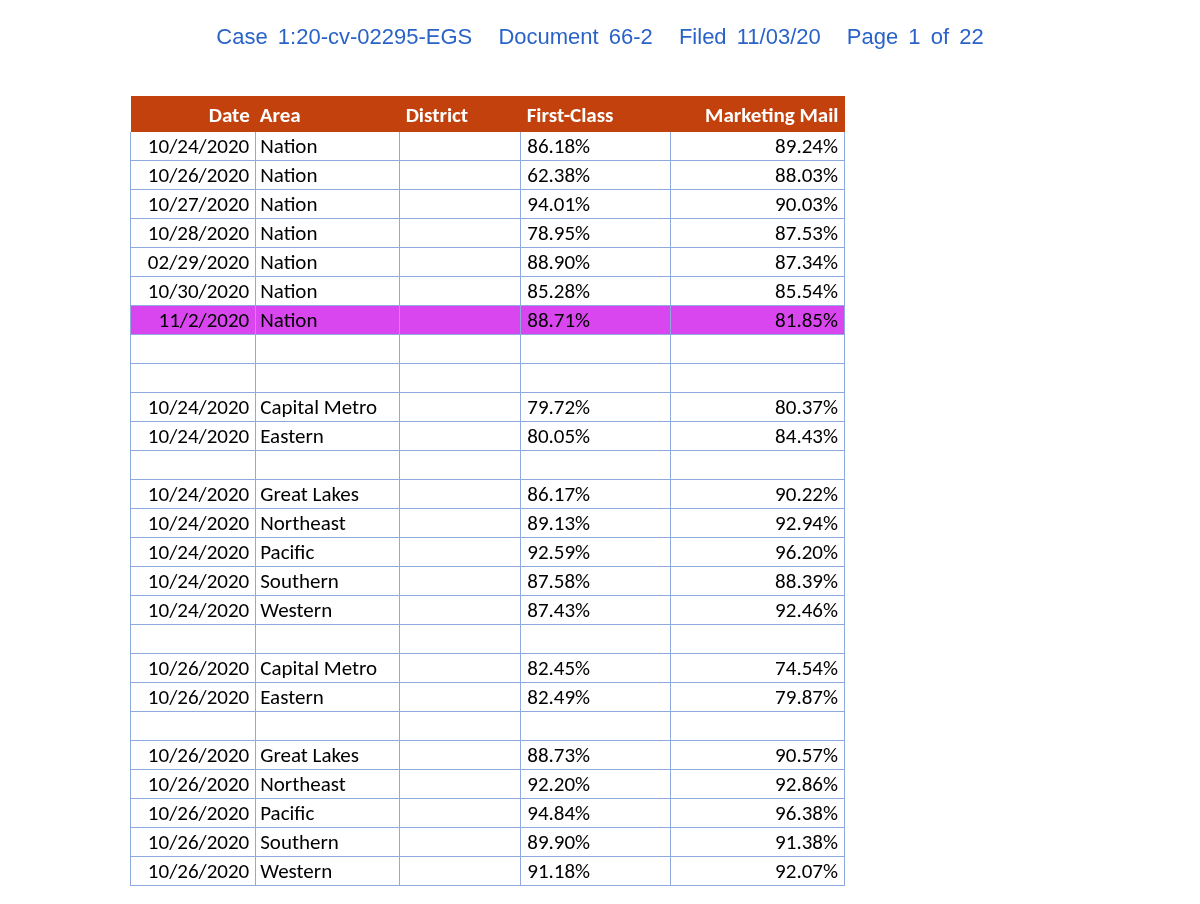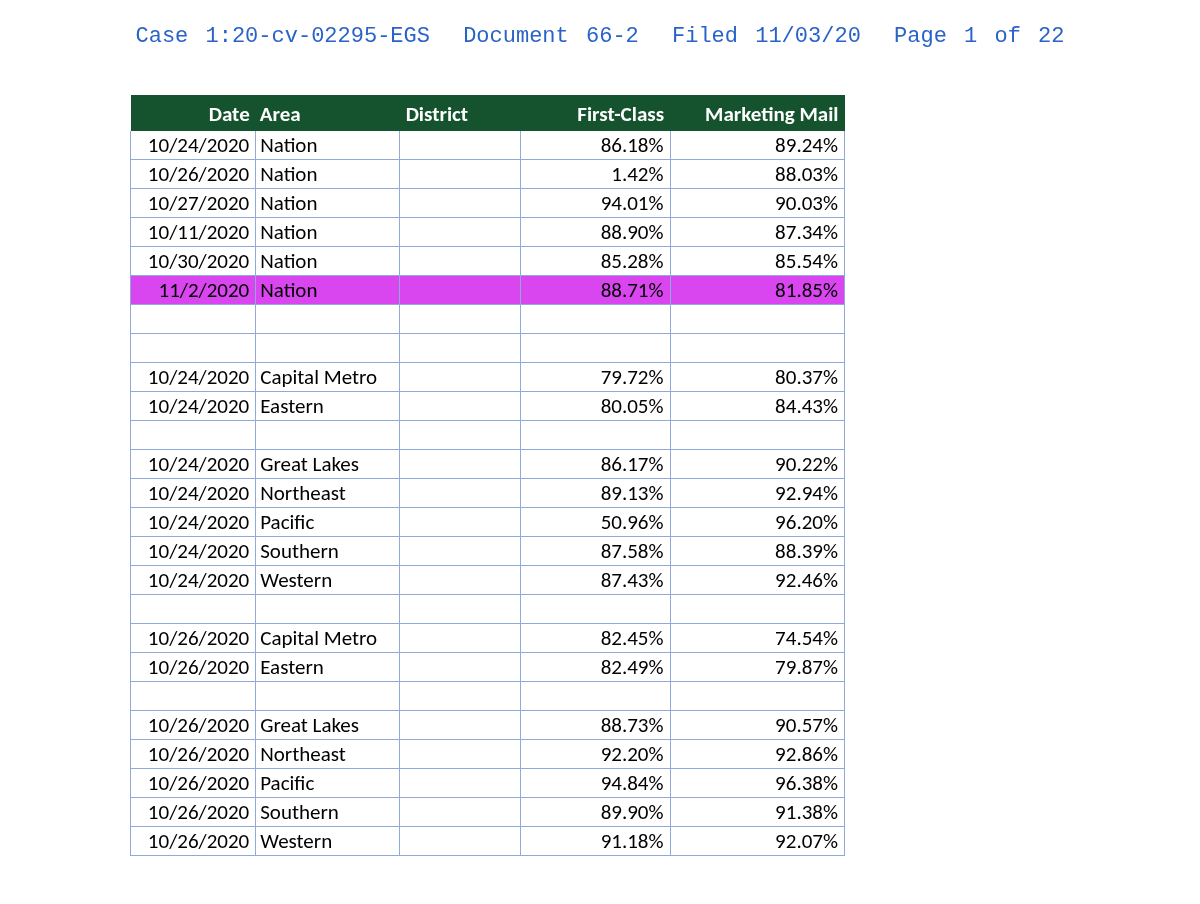--- a/index.html
+++ b/index.html
@@ -10,56 +10,56 @@
   }
   .page {
     width: 1200px;
     margin: 0 auto;
     padding-top: 20px;
   }
   .case-header {
     text-align: center;
     color: #2a63c8;
     font-size: 22px;
-    font-family: Liberation Mono, monospace;
+    font-family: Liberation Sans, sans-serif;
     padding: 4px 0 46px 0;
     word-spacing: 4px;
   }
   .case-header span { margin: 0 8px; }
   .table-wrap {
     margin-left: 130px;
     width: 715px;
   }
   table {
     border-collapse: collapse;
     width: 100%;
     font-size: 21px;
   }
   thead th {
-    background: #14532d;
+    background: #c2410c;
     color: #ffffff;
     font-weight: 700;
     text-align: left;
     padding: 6px 6px 4px 6px;
     border: none;
   }
   thead th.col-first, thead th.col-mkt { }
   tbody td {
     border-left: 1px solid #8ea9db;
     border-right: 1px solid #8ea9db;
     border-bottom: 1px solid #8ea9db;
     padding: 1px 6px 1px 6px;
     color: #000000;
     height: 26px;
     vertical-align: middle;
   }
   .col-date  { width: 115px; text-align: right; }
   .col-area  { width: 145px; padding-left: 4px; }
   .col-dist  { width: 120px; }
-  .col-first { width: 155px; text-align: right; }
+  .col-first { width: 155px; }
   .col-mkt   { width: 180px; text-align: right; }
   tr.hl td { background: #d946ef; }
   tr.blank td { background: #ffffff; }
 </style>
 </head>
 <body>
 
 <div class="page">
 
   <div class="case-header">
@@ -85,32 +85,39 @@
             <td class="col-date">10/24/2020</td>
             <td class="col-area">Nation</td>
             <td class="col-dist"></td>
             <td class="col-first">86.18%</td>
             <td class="col-mkt">89.24%</td>
           </tr>
           <tr>
             <td class="col-date">10/26/2020</td>
             <td class="col-area">Nation</td>
             <td class="col-dist"></td>
-            <td class="col-first">1.42%</td>
+            <td class="col-first">62.38%</td>
             <td class="col-mkt">88.03%</td>
           </tr>
           <tr>
             <td class="col-date">10/27/2020</td>
             <td class="col-area">Nation</td>
             <td class="col-dist"></td>
             <td class="col-first">94.01%</td>
             <td class="col-mkt">90.03%</td>
           </tr>
           <tr>
-            <td class="col-date">10/11/2020</td>
+            <td class="col-date">10/28/2020</td>
+            <td class="col-area">Nation</td>
+            <td class="col-dist"></td>
+            <td class="col-first">78.95%</td>
+            <td class="col-mkt">87.53%</td>
+          </tr>
+          <tr>
+            <td class="col-date">02/29/2020</td>
             <td class="col-area">Nation</td>
             <td class="col-dist"></td>
             <td class="col-first">88.90%</td>
             <td class="col-mkt">87.34%</td>
           </tr>
           <tr>
             <td class="col-date">10/30/2020</td>
             <td class="col-area">Nation</td>
             <td class="col-dist"></td>
             <td class="col-first">85.28%</td>
@@ -169,21 +176,21 @@
             <td class="col-date">10/24/2020</td>
             <td class="col-area">Northeast</td>
             <td class="col-dist"></td>
             <td class="col-first">89.13%</td>
             <td class="col-mkt">92.94%</td>
           </tr>
           <tr>
             <td class="col-date">10/24/2020</td>
             <td class="col-area">Pacific</td>
             <td class="col-dist"></td>
-            <td class="col-first">50.96%</td>
+            <td class="col-first">92.59%</td>
             <td class="col-mkt">96.20%</td>
           </tr>
           <tr>
             <td class="col-date">10/24/2020</td>
             <td class="col-area">Southern</td>
             <td class="col-dist"></td>
             <td class="col-first">87.58%</td>
             <td class="col-mkt">88.39%</td>
           </tr>
           <tr>

